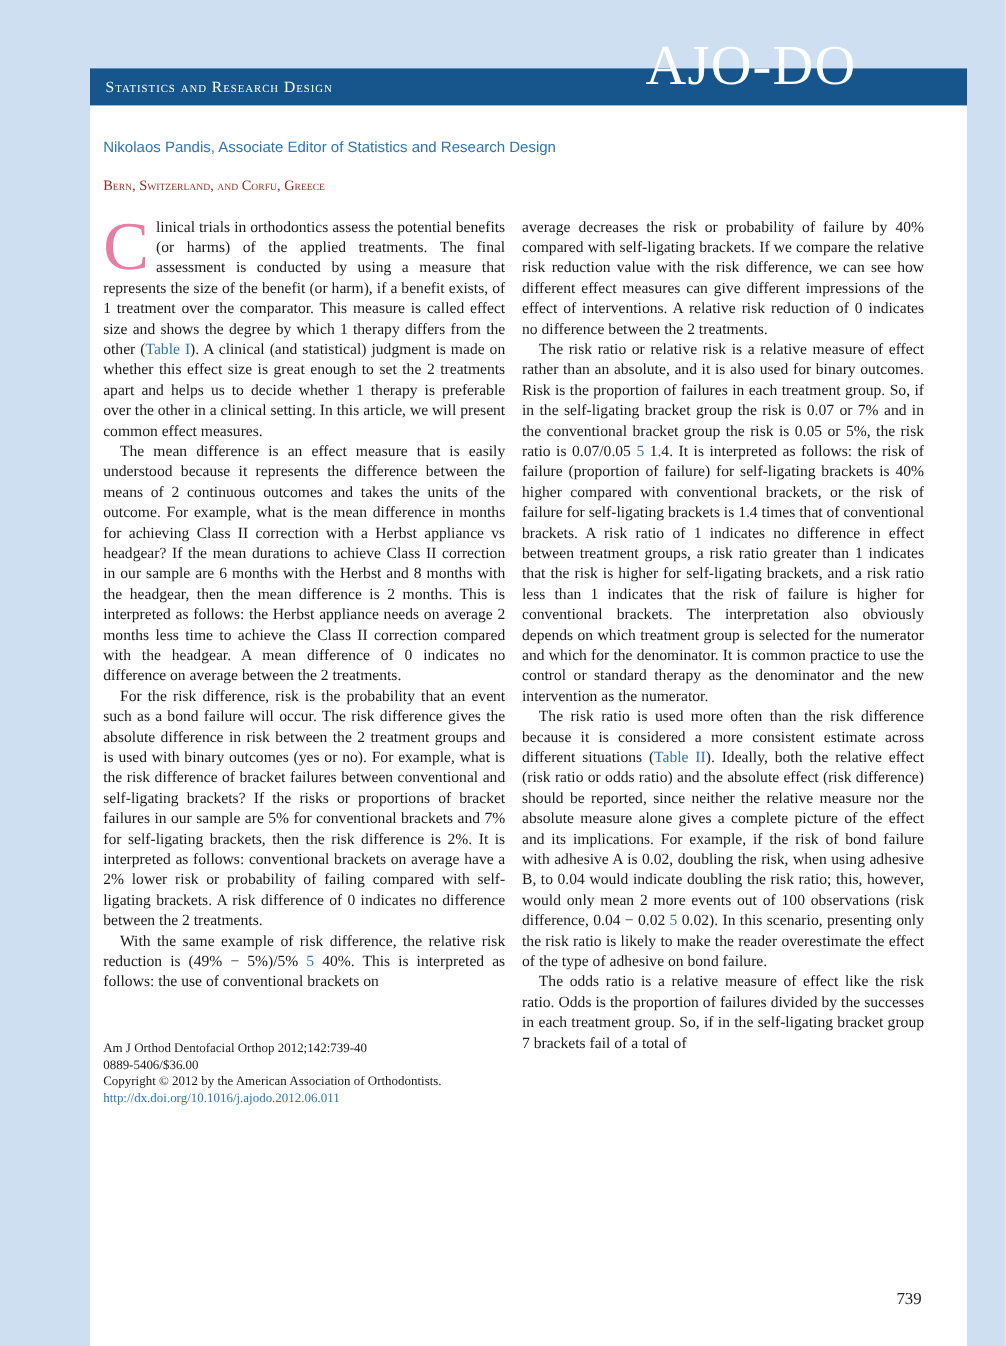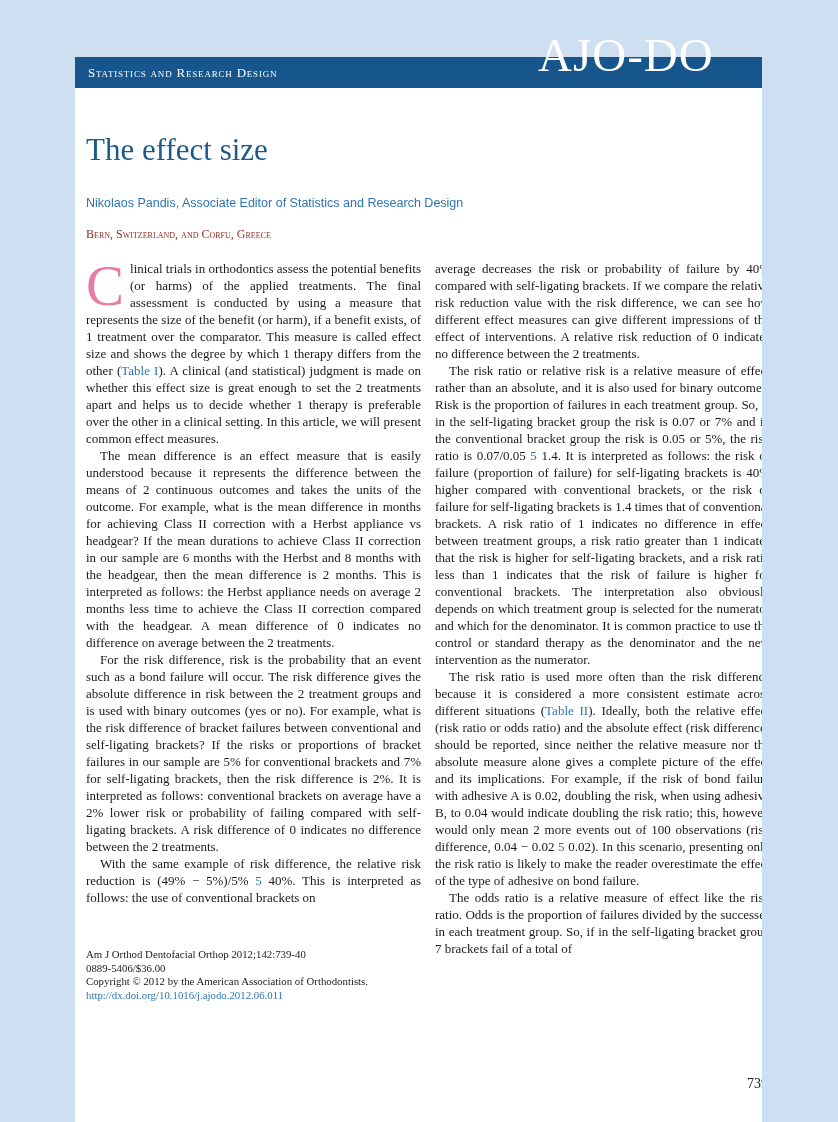--- a/index.html
+++ b/index.html
@@ -1,17 +1,17 @@
 <!DOCTYPE html>
 <html><head>
 <meta charset="utf-8">
 <style>
   html,body{margin:0;padding:0;}
   body{background:#cddff0;font-family:"Liberation Serif",serif;}
-  .canvas{position:relative;width:762px;height:1122px;background:#cddff0;overflow:hidden;}
+  .canvas{position:relative;width:762px;height:1122px;background:#cddff0;overflow:hidden;padding-left:44px;}
   .header-bar{position:absolute;left:75px;top:57px;width:731px;height:31px;background:#16568c;display:flex;align-items:center;}
   .section-heading{color:#ffffff;font-size:13px;letter-spacing:0.8px;padding-left:13px;font-variant:small-caps;font-family:"Liberation Serif",serif;}
   .logo{position:absolute;top:28px;left:538px;color:#ffffff;font-size:47px;letter-spacing:1px;font-family:"Liberation Serif",serif;}
   .page{position:absolute;left:75px;top:88px;width:731px;height:1034px;background:#ffffff;}
   .title{color:#1c5a8a;font-size:31px;font-weight:400;margin:44px 0 0 11px;}
   .byline{margin:28px 0 0 11px;font-family:"Liberation Sans",sans-serif;font-size:12.5px;color:#2e75b6;}
   .affiliation{margin:17px 0 0 11px;font-size:12px;color:#8e2f26;font-variant:small-caps;}
   .columns{display:flex;gap:14px;padding:0 36px 0 11px;margin-top:18px;}
   .col{flex:1;font-size:13px;line-height:17px;text-align:justify;color:#1a1a1a;}
   .col p{margin:0;}
@@ -29,21 +29,20 @@
 <div class="canvas">
 
   <div class="header-bar">
     <span class="section-heading">Statistics and Research Design</span>
   </div>
 
   <div class="logo">AJO-DO</div>
 
   <div class="page">
 
-    <h1 class="title">The effect size</h1>
 
     <div class="byline">Nikolaos Pandis, Associate Editor of Statistics and Research Design</div>
     <div class="affiliation">Bern, Switzerland, and Corfu, Greece</div>
 
     <div class="columns">
 
       <div class="col">
         <p>
           <span class="dropcap">C</span><span>linical trials in orthodontics assess the potential benefits (or harms) of the applied treatments. The final assessment is conducted by using a measure that represents the size of the benefit (or harm), if a benefit exists, of 1 treatment over the comparator. This measure is called effect size and shows the degree by which 1 therapy differs from the other (</span><a class="tlink">Table I</a><span>). A clinical (and statistical) judgment is made on whether this effect size is great enough to set the 2 treatments apart and helps us to decide whether 1 therapy is preferable over the other in a clinical setting. In this article, we will present common effect measures.</span>
         </p>

